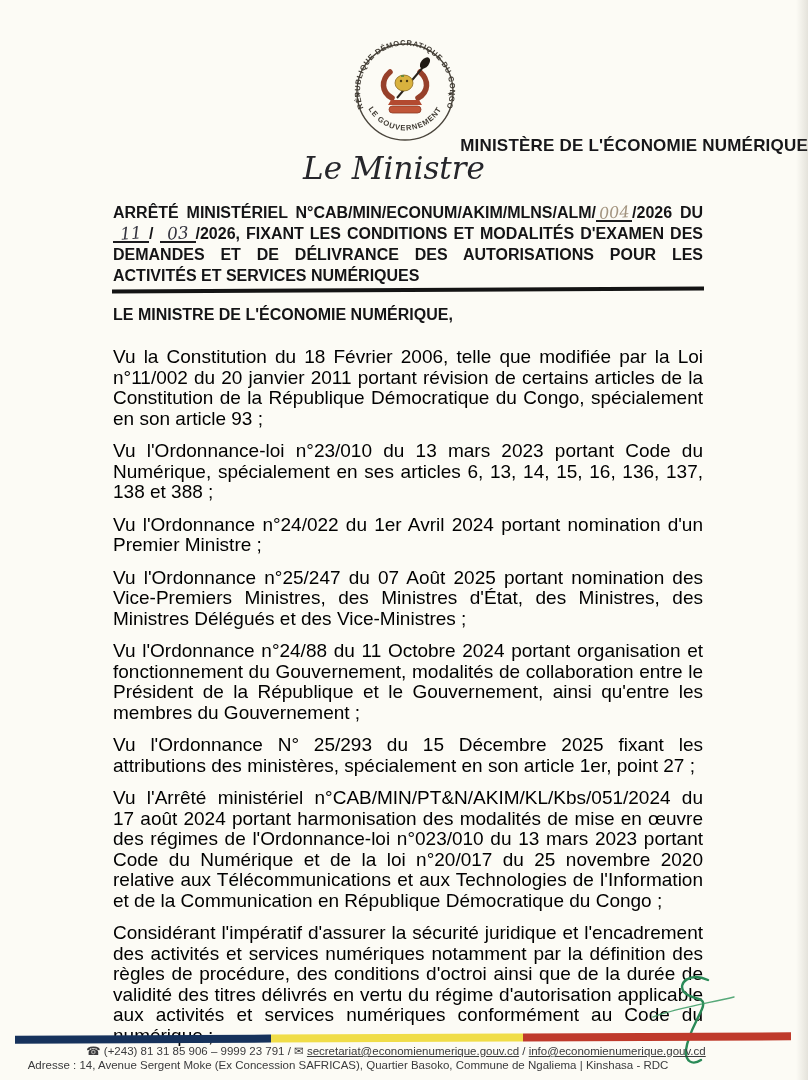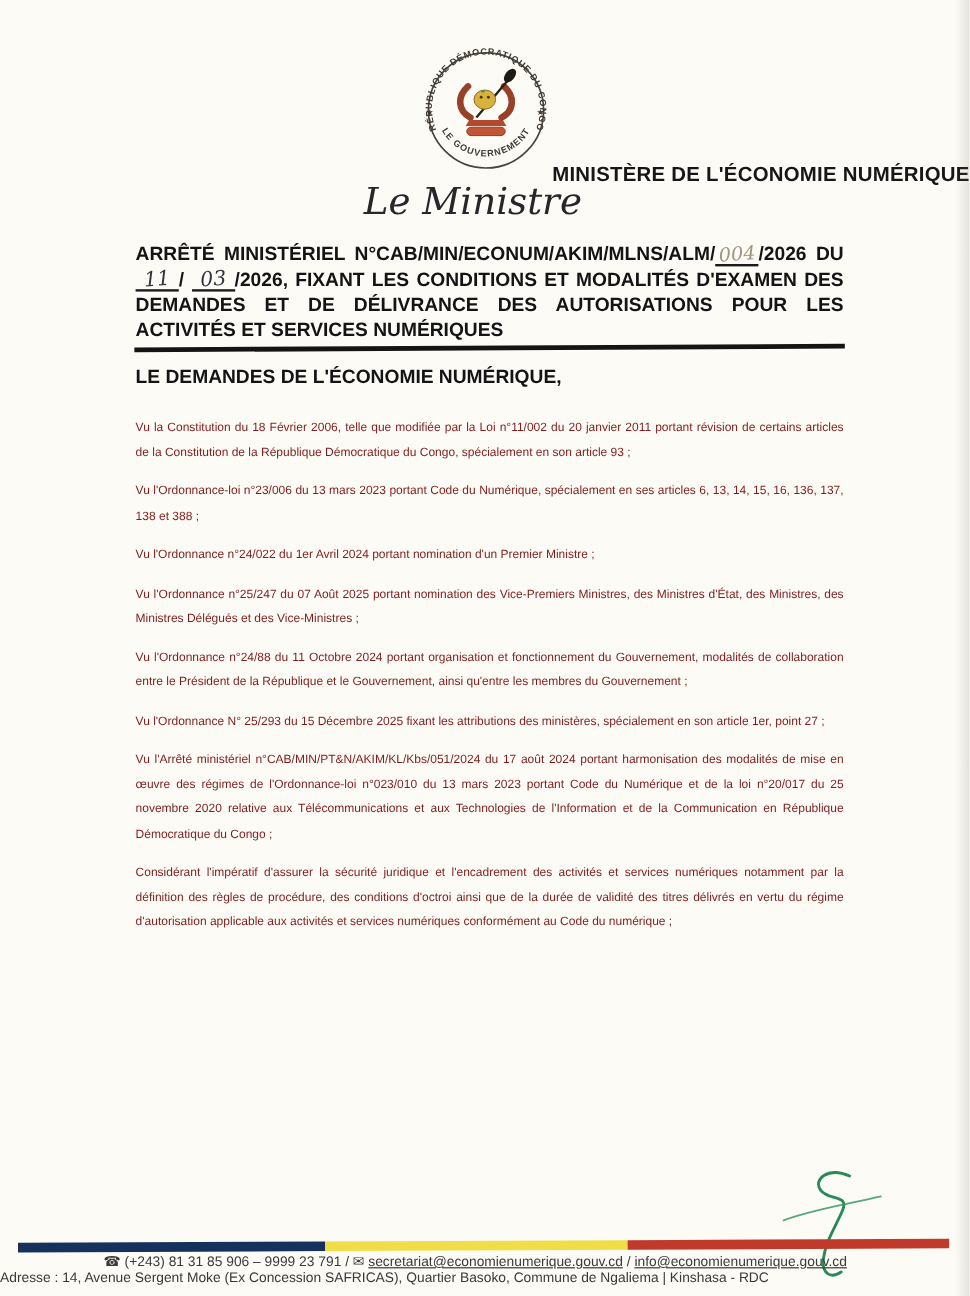--- a/index.html
+++ b/index.html
@@ -41,38 +41,38 @@
     position:absolute;left:112px;top:288px;width:592px;height:4px;
     background:#141414;transform:rotate(-.3deg);
   }
   
   .salutation{
     position:absolute;left:113px;top:306px;width:590px;
     font-weight:bold;font-size:16px;color:#141416;
   }
   .body-text{
     position:absolute;left:113px;top:347px;width:590px;
-    font-size:10px;line-height:20.5px;text-align:justify;color:#7f1d1d;
+    font-size:19px;line-height:20.5px;text-align:justify;color:#000000;
   }
   .body-text p{margin:0 0 12px 0;}
   
   .paraphe{position:absolute;left:650px;top:972px;width:90px;height:100px;}
   
   .flag-bar{
     position:absolute;left:15px;top:1034px;width:776px;height:8px;display:flex;
     transform:rotate(-.25deg);
   }
   .flag-bar div{height:100%;}
   .footer-contact{
     position:absolute;left:0;top:1044px;width:792px;text-align:center;
     font-size:11.5px;color:#3a3a3c;
   }
   .footer-contact .email{color:#3a3a3c;text-decoration:underline;cursor:pointer;}
   .footer-address{
-    position:absolute;left:0;top:1059px;width:696px;text-align:left;
+    position:absolute;left:0;top:1059px;width:696px;text-align:center;
     font-size:11.5px;color:#3a3a3c;
   }
 </style>
 </head>
 <body>
 
 <div class="page">
 
   <div class="seal-wrap">
     <svg width="122" height="128" viewBox="0 0 122 128">
@@ -105,25 +105,25 @@
     </svg>
   </div>
 
   <div class="ministry">MINISTÈRE DE L'ÉCONOMIE NUMÉRIQUE</div>
   <div class="minister-script">Le Ministre</div>
 
   <div class="title-block"><span>ARRÊTÉ MINISTÉRIEL N°CAB/MIN/ECONUM/AKIM/MLNS/ALM/</span><span class="blank"><span class="hw hw-light">004</span></span><span>/2026 DU </span><span class="blank"><span class="hw hw-ink">11</span></span><span>/ </span><span class="blank"><span class="hw hw-ink">03</span></span><span>/2026, FIXANT LES CONDITIONS ET MODALITÉS D'EXAMEN DES DEMANDES ET DE DÉLIVRANCE DES AUTORISATIONS POUR LES ACTIVITÉS ET SERVICES NUMÉRIQUES</span></div>
 
   <div class="title-rule"></div>
 
-  <div class="salutation">LE DEMANDES DE L'ÉCONOMIE NUMÉRIQUE,</div>
+  <div class="salutation">LE MINISTRE DE L'ÉCONOMIE NUMÉRIQUE,</div>
 
   <div class="body-text">
     <p>Vu la Constitution du 18 Février 2006, telle que modifiée par la Loi n°11/002 du 20 janvier 2011 portant révision de certains articles de la Constitution de la République Démocratique du Congo, spécialement en son article 93 ;</p>
-    <p>Vu l'Ordonnance-loi n°23/006 du 13 mars 2023 portant Code du Numérique, spécialement en ses articles 6, 13, 14, 15, 16, 136, 137, 138 et 388 ;</p>
+    <p>Vu l'Ordonnance-loi n°23/010 du 13 mars 2023 portant Code du Numérique, spécialement en ses articles 6, 13, 14, 15, 16, 136, 137, 138 et 388 ;</p>
     <p>Vu l'Ordonnance n°24/022 du 1er Avril 2024 portant nomination d'un Premier Ministre ;</p>
     <p>Vu l'Ordonnance n°25/247 du 07 Août 2025 portant nomination des Vice-Premiers Ministres, des Ministres d'État, des Ministres, des Ministres Délégués et des Vice-Ministres ;</p>
     <p>Vu l'Ordonnance n°24/88 du 11 Octobre 2024 portant organisation et fonctionnement du Gouvernement, modalités de collaboration entre le Président de la République et le Gouvernement, ainsi qu'entre les membres du Gouvernement ;</p>
     <p>Vu l'Ordonnance N° 25/293 du 15 Décembre 2025 fixant les attributions des ministères, spécialement en son article 1er, point 27 ;</p>
     <p>Vu l'Arrêté ministériel n°CAB/MIN/PT&amp;N/AKIM/KL/Kbs/051/2024 du 17 août 2024 portant harmonisation des modalités de mise en œuvre des régimes de l'Ordonnance-loi n°023/010 du 13 mars 2023 portant Code du Numérique et de la loi n°20/017 du 25 novembre 2020 relative aux Télécommunications et aux Technologies de l'Information et de la Communication en République Démocratique du Congo ;</p>
     <p>Considérant l'impératif d'assurer la sécurité juridique et l'encadrement des activités et services numériques notamment par la définition des règles de procédure, des conditions d'octroi ainsi que de la durée de validité des titres délivrés en vertu du régime d'autorisation applicable aux activités et services numériques conformément au Code du numérique ;</p>
   </div>
 
   <div class="paraphe">
     <svg width="90" height="100" viewBox="0 0 90 100">

